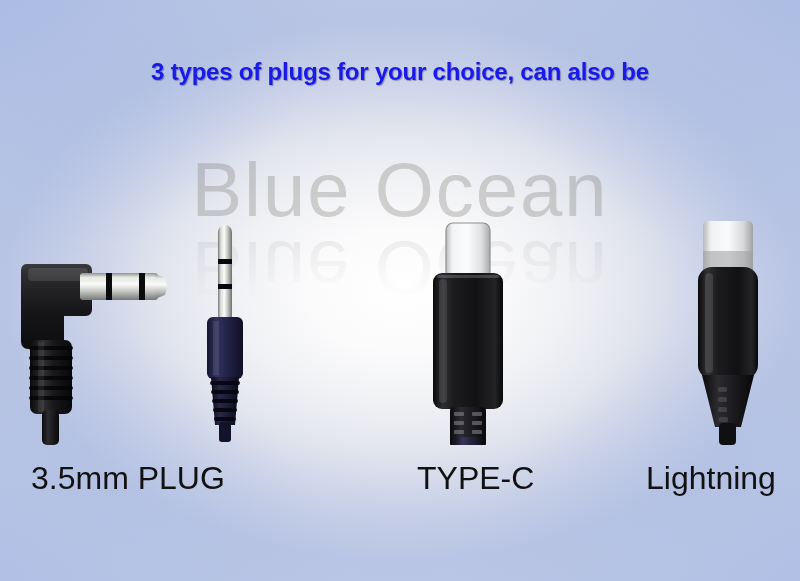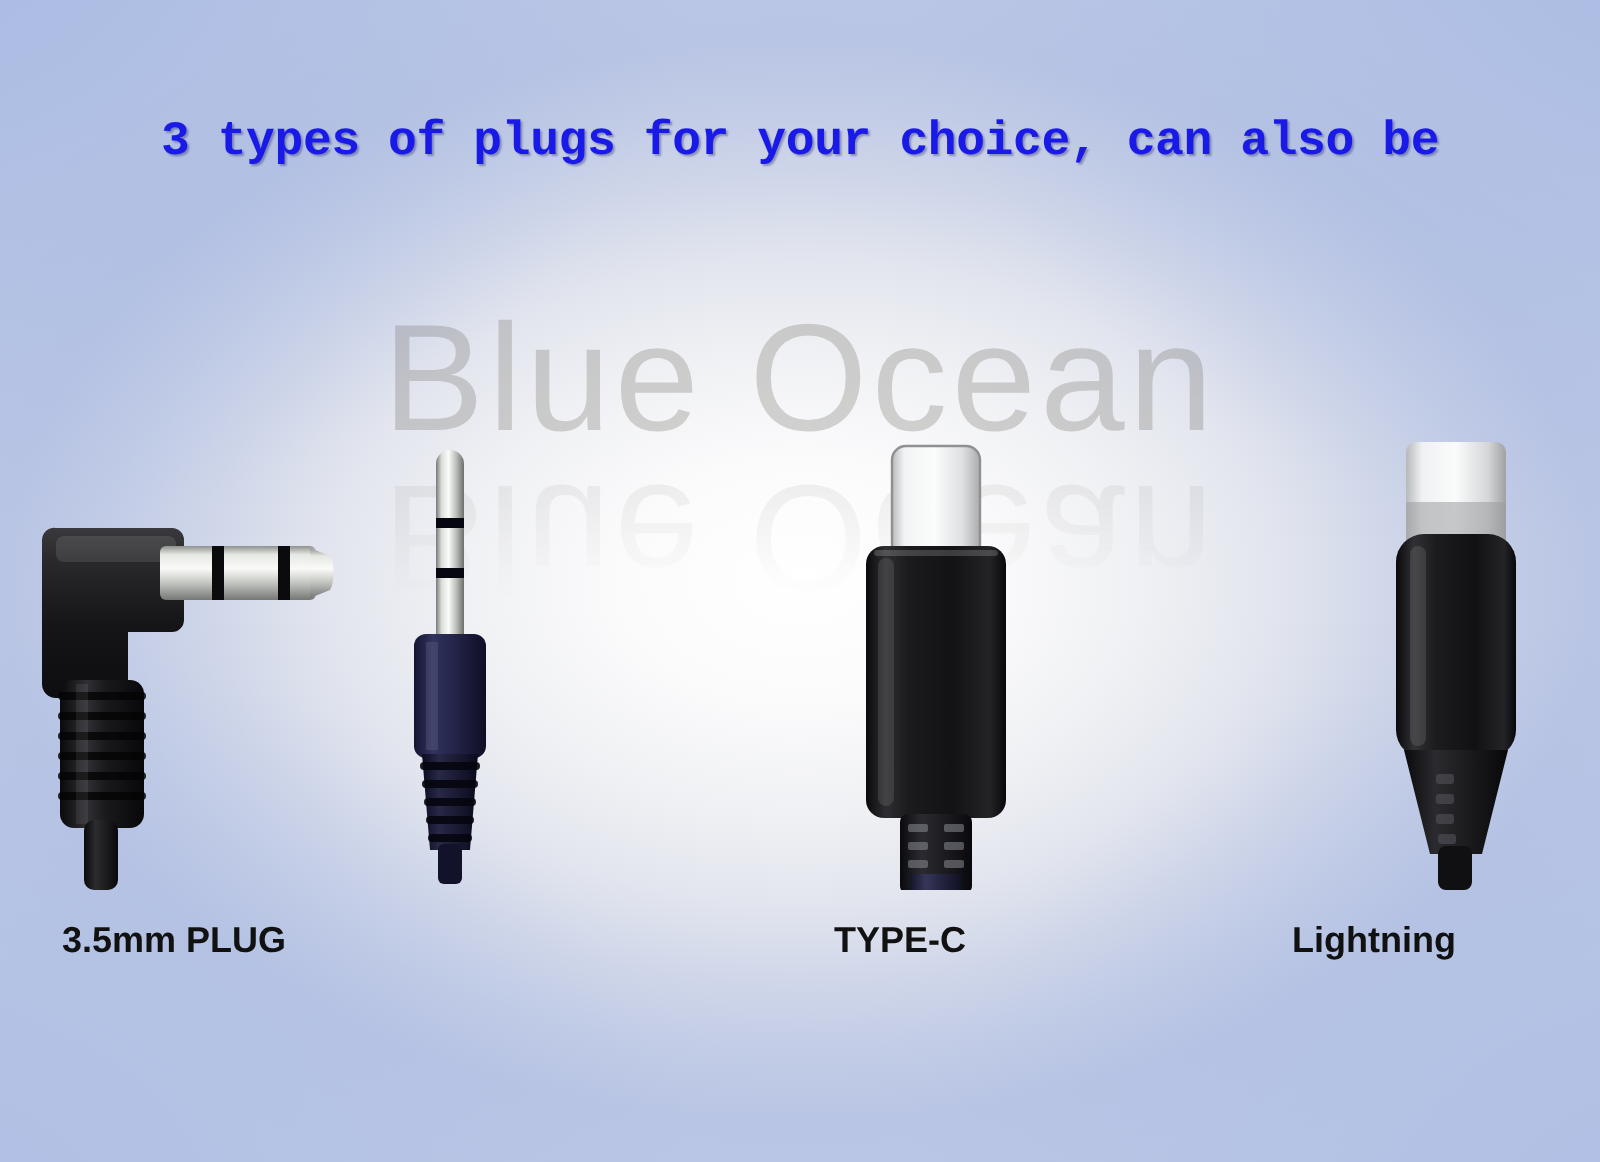--- a/index.html
+++ b/index.html
@@ -76,36 +76,36 @@
 
   
   #headline {
     position: absolute;
     left: 0; top: 58px;
     width: 800px;
     text-align: center;
     pointer-events: none;
   }
   .headline-line {
-    font-family: Liberation Mono, monospace;
+    font-family: Liberation Sans, sans-serif;
     font-weight: bold;
     font-size: 24px;
     color: #1a1ae8;
     letter-spacing: -0.2px;
     text-shadow: 1px 1px 1px rgba(20,20,90,0.35);
     white-space: nowrap;
   }
   .headline-line.l1 { margin-bottom: 26px; }
 
   
   .plug-label {
     position: absolute;
     font-family: "Liberation Sans", sans-serif;
-    font-weight: bold;
-    font-size: 18px;
+    font-weight: normal;
+    font-size: 32px;
     color: #111111;
     white-space: nowrap;
     text-align: right;
   }
   #label-35mm   { left: 31px;  top: 460px; }
   #label-typec  { left: 417px; top: 460px; }
   #label-lightning { left: 646px; top: 460px; }
 
   
   .plug-figure { position: absolute; }

